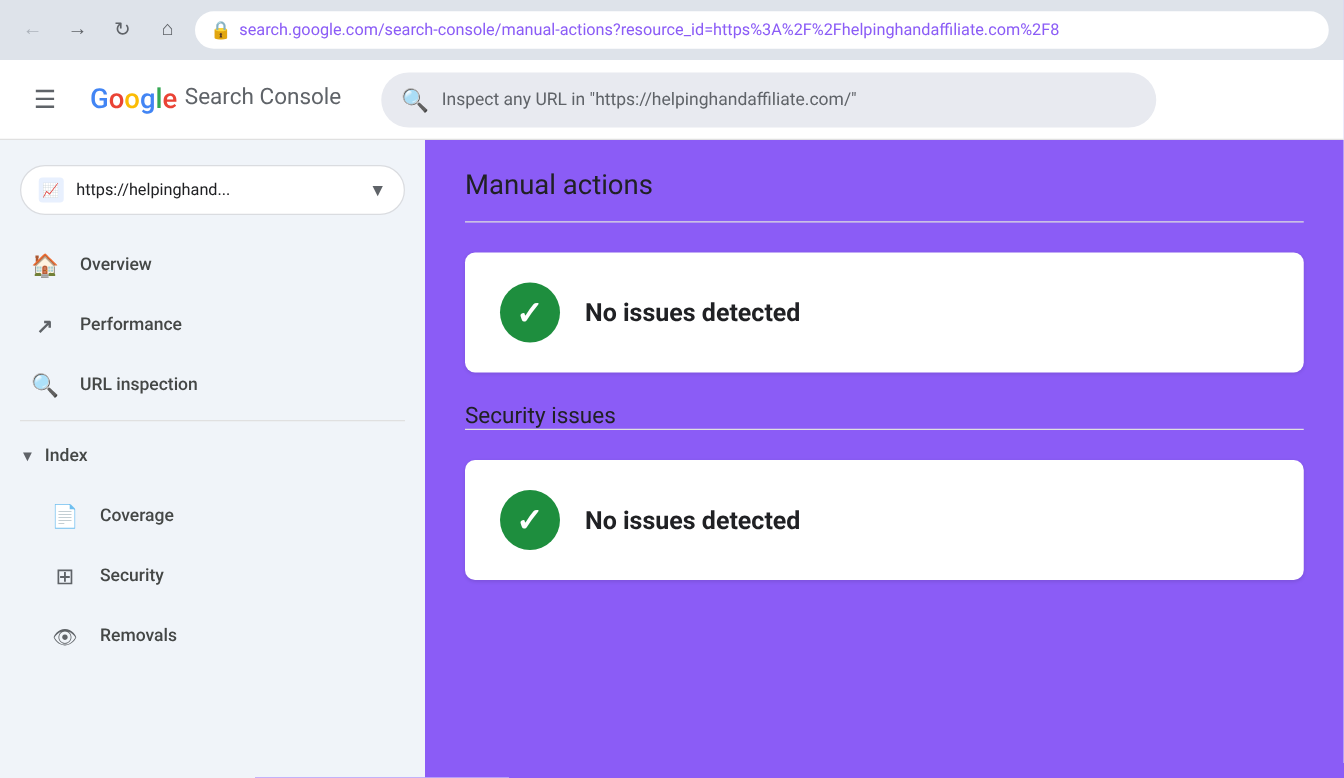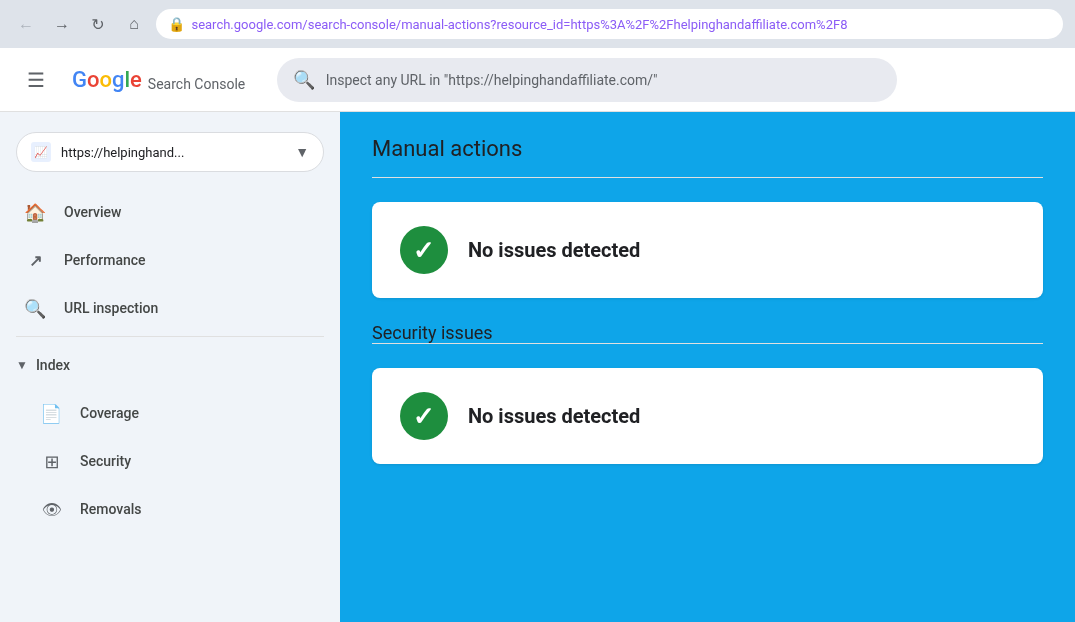--- a/index.html
+++ b/index.html
@@ -64,33 +64,33 @@
       border: none;
       background: transparent;
       cursor: pointer;
       display: flex; align-items: center; justify-content: center;
       border-radius: 50%;
       color: #5f6368;
       font-size: 20px;
     }
     .logo-area {
       display: flex;
-      align-items: flex-end;
+      align-items: flex-start;
       gap: 6px;
     }
     .google-logo {
       font-size: 22px;
       font-weight: 500;
     }
     .g-blue { color: #4285f4; }
     .g-red { color: #ea4335; }
     .g-yellow { color: #fbbc05; }
     .g-green { color: #34a853; }
     .console-text {
-      font-size: 14px;
+      font-size: 18px;
       color: #5f6368;
       font-weight: 400;
     }
     .search-bar {
       margin-left: 16px;
       flex: 1;
       height: 44px;
       background: #e8eaf0;
       border-radius: 22px;
       display: flex;
@@ -173,21 +173,21 @@
     }
     .nav-divider {
       height: 1px;
       background: #e0e0e0;
       margin: 4px 16px;
     }
 
     
     .content-area {
       flex: 1;
-      background: #0ea5e9;
+      background: #8b5cf6;
       overflow-y: auto;
       padding: 24px 32px;
     }
 
     .page-title {
       font-size: 22px;
       font-weight: 400;
       color: #202124;
       margin-bottom: 16px;
     }

